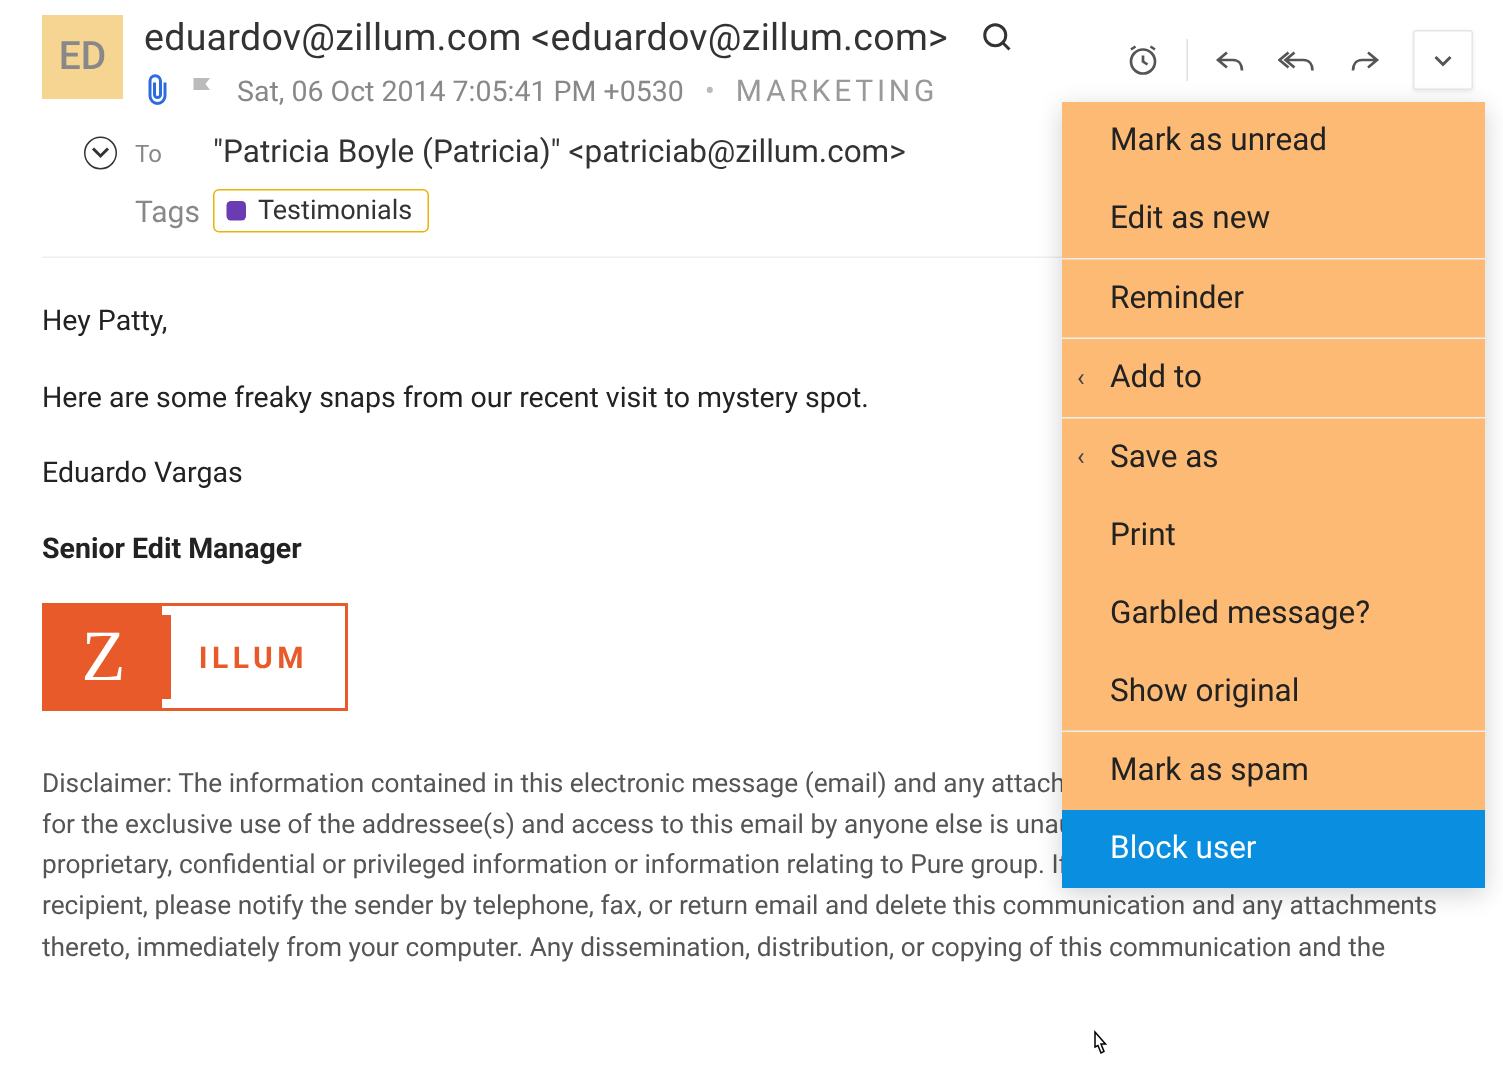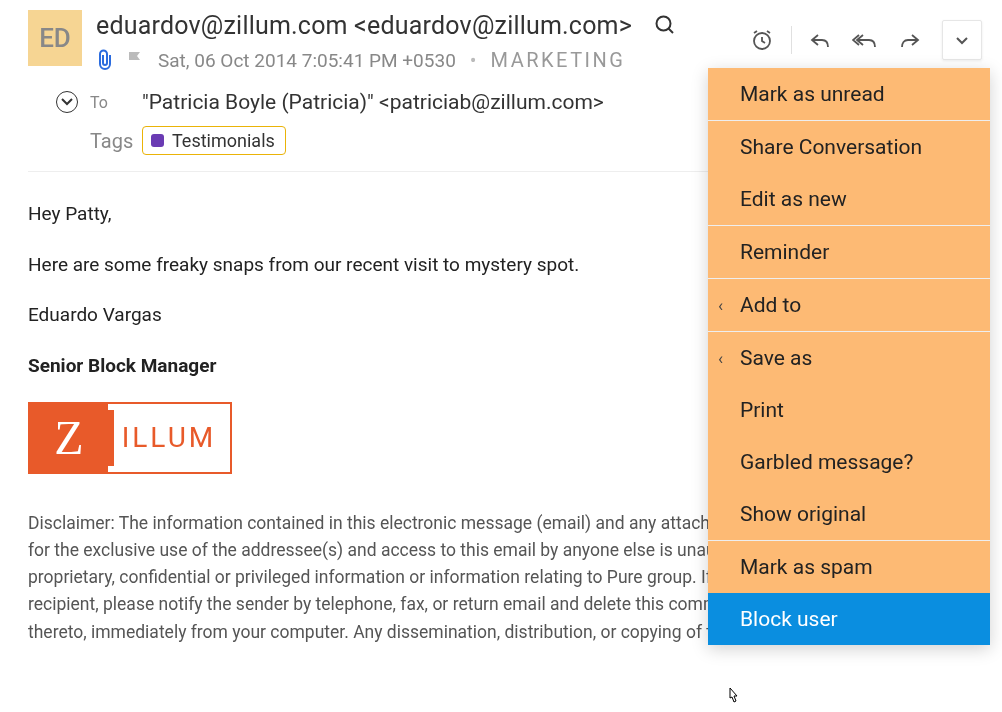--- a/index.html
+++ b/index.html
@@ -31,21 +31,21 @@
   .tag-chip { display:inline-flex; align-items:center; border:1px solid #eab308; border-radius:4px; padding: 3px 10px 3px 8px; margin-left:4px; cursor:pointer; }
   .tag-swatch { width:13px; height:13px; background:#6a3bb3; border-radius:3px; margin-right:8px; }
   .tag-text { font-size: 18px; color:#333; }
   .divider { border: none; border-top: 1px solid #eee; margin: 16px 0 28px 0; }
   .body { font-size: 19px; line-height: 1.5; max-width: 940px; }
   .body p { margin-bottom: 22px; }
   .sig-name { margin-bottom: 0; }
   .sig-title { font-weight: 700; margin-bottom: 26px; }
   .logo { width: 204px; height: 72px; border: 2px solid #e85a2a; display:flex; margin-bottom: 36px; }
   .logo-left { width: 78px; background: #e85a2a; color:#fff; display:flex; align-items:center; justify-content:center; font-size: 48px; font-family: Georgia, serif; }
-  .logo-right { flex:1; display:flex; align-items:center; justify-content:center; color:#e85a2a; font-size: 28px; letter-spacing: 3px; font-weight:400; position:relative; }
+  .logo-right { flex:1; display:flex; align-items:center; justify-content:center; color:#e85a2a; font-size: 20px; letter-spacing: 3px; font-weight:700; position:relative; }
   .logo-right::before { content:""; position:absolute; left:0; top:6px; bottom:6px; width:6px; background:#e85a2a; }
   .disclaimer { font-size: 17.5px; color:#555; line-height:1.55; }
   
   .menu { position:absolute; top: 68px; right: 12px; width: 282px; background:#fdba74; box-shadow: 0 4px 16px rgba(0,0,0,.18); z-index:10; }
   .menu-item { padding: 14px 20px 14px 32px; font-size: 21px; color:#222; cursor:pointer; display:flex; align-items:center; position:relative; }
   .menu-item.hovered { background: #0a8ee0; color: #fff; }
   .menu-sep { border-top: 1px solid #eee; }
   .menu-item .chev { position:absolute; left:10px; font-size:17px; color:#444; }
   .cursor-img { position:absolute; right: 260px; top: 686px; font-size:18px; pointer-events:none; }
   svg { display:block; }
@@ -133,31 +133,30 @@
       </span>
     </div>
   </div>
 
   <hr class="divider">
 
   <div class="body">
     <p>Hey Patty,</p>
     <p>Here are some freaky snaps from our recent visit to mystery spot.</p>
     <p class="sig-name">Eduardo Vargas</p>
-    <p class="sig-title">Senior Block Manager</p>
+    <p class="sig-title">Senior Edit Manager</p>
     <div class="logo">
       <div class="logo-left">Z</div>
       <div class="logo-right">ILLUM</div>
     </div>
     <p class="disclaimer">Disclaimer: The information contained in this electronic message (email) and any attachments to this email are intended for the exclusive use of the addressee(s) and access to this email by anyone else is unauthorized. The email may contain proprietary, confidential or privileged information or information relating to Pure group. If you are not the intended recipient, please notify the sender by telephone, fax, or return email and delete this communication and any attachments thereto, immediately from your computer. Any dissemination, distribution, or copying of this communication and the</p>
   </div>
 
   <div class="menu">
     <div class="menu-item">Mark as unread</div>
-    <div class="menu-item menu-sep">Share Conversation</div>
     <div class="menu-item">Edit as new</div>
     <div class="menu-item menu-sep">Reminder</div>
     <div class="menu-item menu-sep">
         <span class="chev">‹</span>
         <span>Add to</span>
       </div>
     <div class="menu-item menu-sep">
         <span class="chev">‹</span>
         <span>Save as</span>
       </div>

